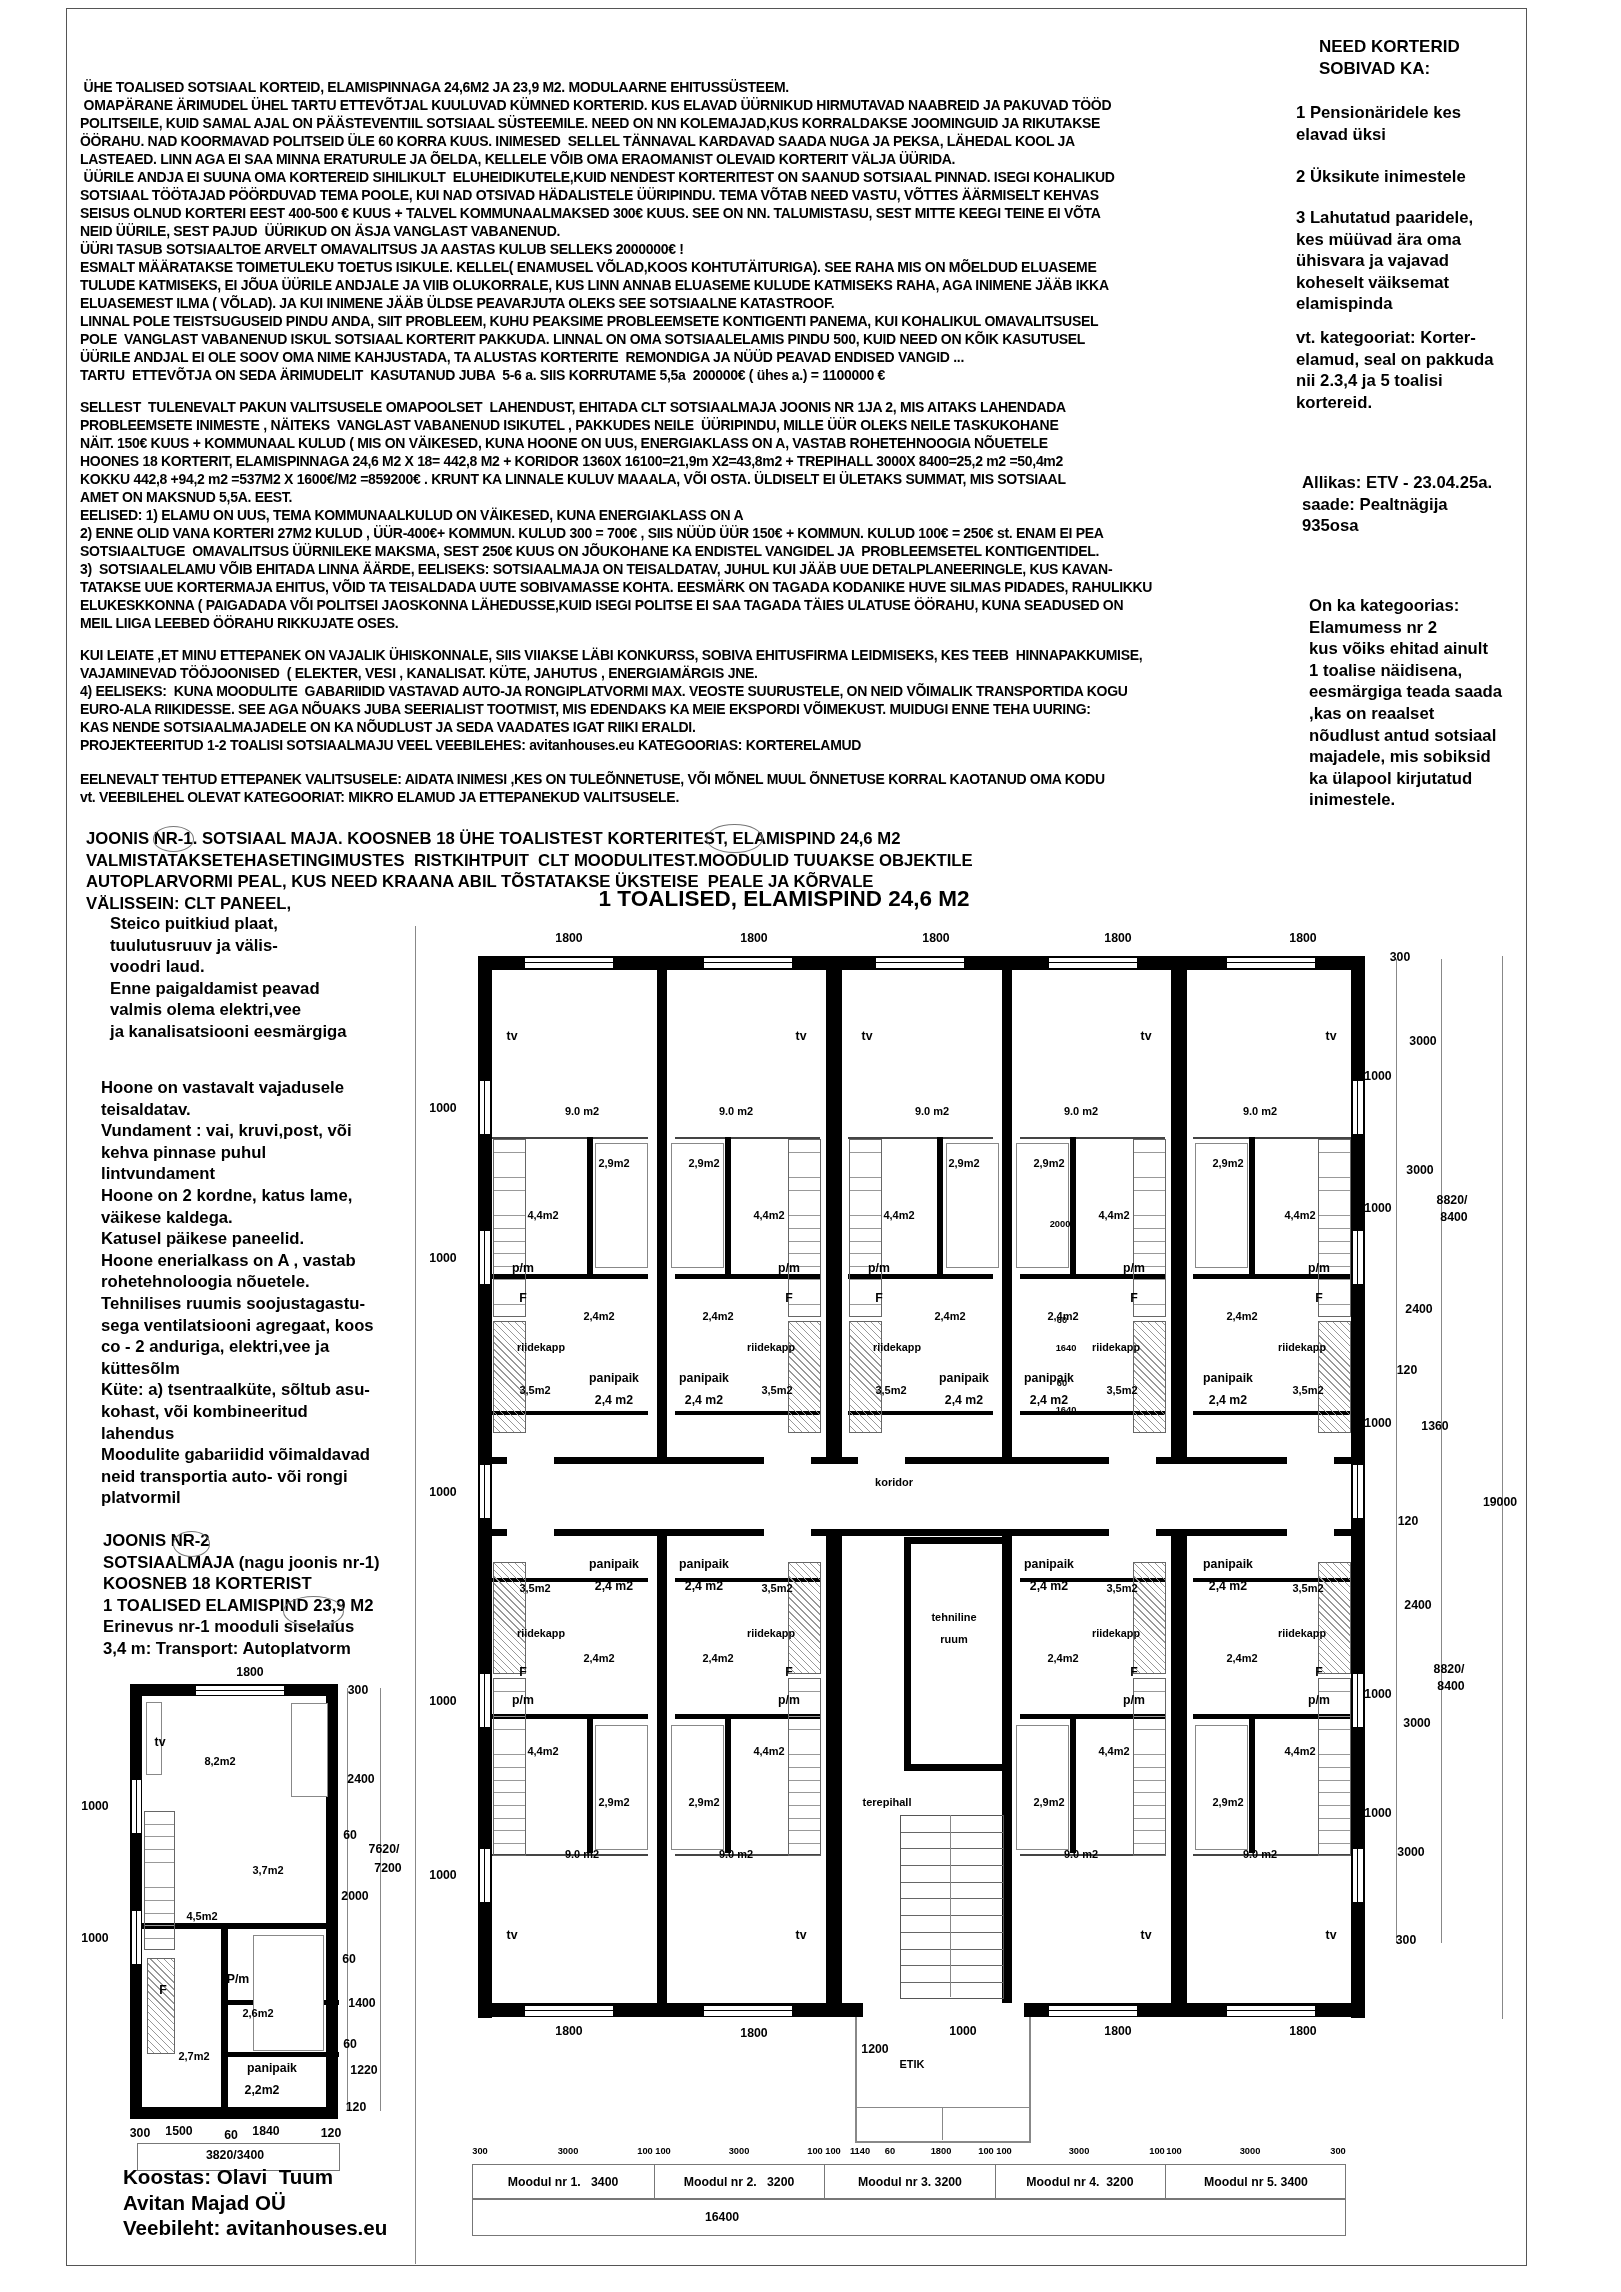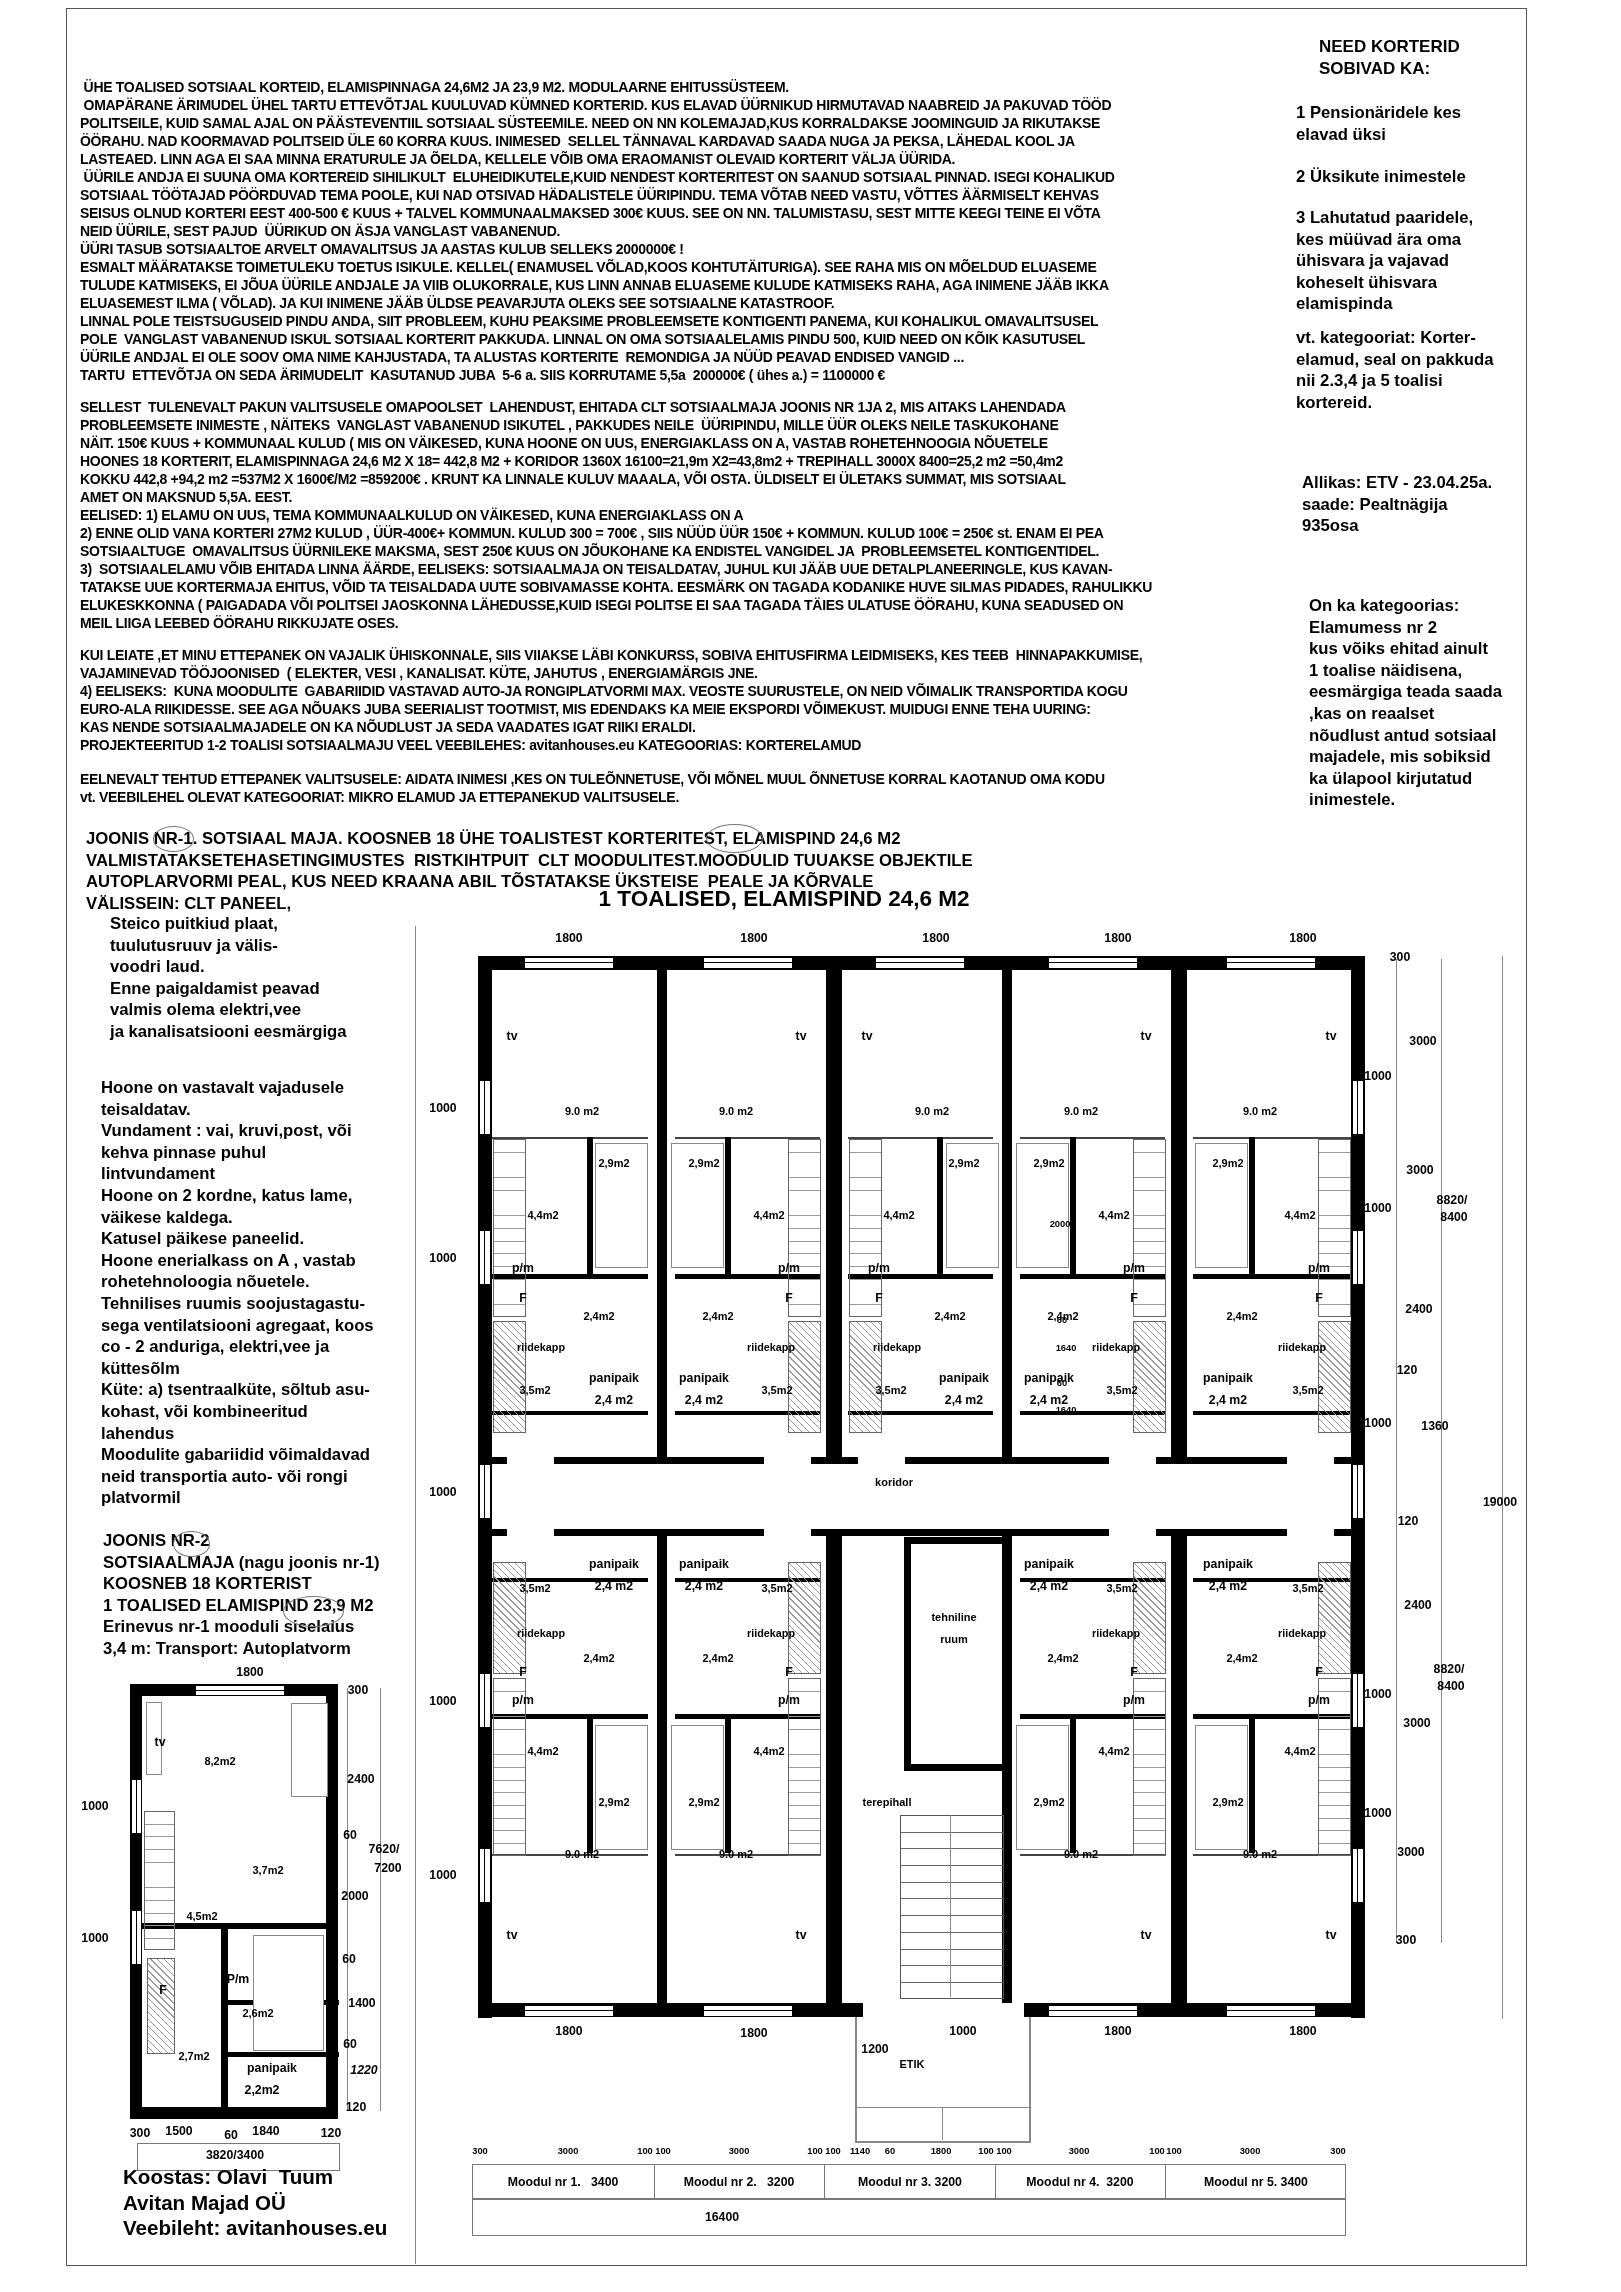--- a/index.html
+++ b/index.html
@@ -42,21 +42,21 @@
 
 
   <div class="txtblock mt" style="left:80px;top:78px;"><div class="ln"> ÜHE TOALISED SOTSIAAL KORTEID, ELAMISPINNAGA 24,6M2 JA 23,9 M2. MODULAARNE EHITUSSÜSTEEM.</div><div class="ln"> OMAPÄRANE ÄRIMUDEL ÜHEL TARTU ETTEVÕTJAL KUULUVAD KÜMNED KORTERID. KUS ELAVAD ÜÜRNIKUD HIRMUTAVAD NAABREID JA PAKUVAD TÖÖD</div><div class="ln">POLITSEILE, KUID SAMAL AJAL ON PÄÄSTEVENTIIL SOTSIAAL SÜSTEEMILE. NEED ON NN KOLEMAJAD,KUS KORRALDAKSE JOOMINGUID JA RIKUTAKSE</div><div class="ln">ÖÖRAHU. NAD KOORMAVAD POLITSEID ÜLE 60 KORRA KUUS. INIMESED  SELLEL TÄNNAVAL KARDAVAD SAADA NUGA JA PEKSA, LÄHEDAL KOOL JA</div><div class="ln">LASTEAED. LINN AGA EI SAA MINNA ERATURULE JA ÕELDA, KELLELE VÕIB OMA ERAOMANIST OLEVAID KORTERIT VÄLJA ÜÜRIDA.</div><div class="ln"> ÜÜRILE ANDJA EI SUUNA OMA KORTEREID SIHILIKULT  ELUHEIDIKUTELE,KUID NENDEST KORTERITEST ON SAANUD SOTSIAAL PINNAD. ISEGI KOHALIKUD</div><div class="ln">SOTSIAAL TÖÖTAJAD PÖÖRDUVAD TEMA POOLE, KUI NAD OTSIVAD HÄDALISTELE ÜÜRIPINDU. TEMA VÕTAB NEED VASTU, VÕTTES ÄÄRMISELT KEHVAS</div><div class="ln">SEISUS OLNUD KORTERI EEST 400-500 € KUUS + TALVEL KOMMUNAALMAKSED 300€ KUUS. SEE ON NN. TALUMISTASU, SEST MITTE KEEGI TEINE EI VÕTA</div><div class="ln">NEID ÜÜRILE, SEST PAJUD  ÜÜRIKUD ON ÄSJA VANGLAST VABANENUD.</div><div class="ln">ÜÜRI TASUB SOTSIAALTOE ARVELT OMAVALITSUS JA AASTAS KULUB SELLEKS 2000000€ !</div><div class="ln">ESMALT MÄÄRATAKSE TOIMETULEKU TOETUS ISIKULE. KELLEL( ENAMUSEL VÕLAD,KOOS KOHTUTÄITURIGA). SEE RAHA MIS ON MÕELDUD ELUASEME</div><div class="ln">TULUDE KATMISEKS, EI JÕUA ÜÜRILE ANDJALE JA VIIB OLUKORRALE, KUS LINN ANNAB ELUASEME KULUDE KATMISEKS RAHA, AGA INIMENE JÄÄB IKKA</div><div class="ln">ELUASEMEST ILMA ( VÕLAD). JA KUI INIMENE JÄÄB ÜLDSE PEAVARJUTA OLEKS SEE SOTSIAALNE KATASTROOF.</div><div class="ln">LINNAL POLE TEISTSUGUSEID PINDU ANDA, SIIT PROBLEEM, KUHU PEAKSIME PROBLEEMSETE KONTIGENTI PANEMA, KUI KOHALIKUL OMAVALITSUSEL</div><div class="ln">POLE  VANGLAST VABANENUD ISKUL SOTSIAAL KORTERIT PAKKUDA. LINNAL ON OMA SOTSIAALELAMIS PINDU 500, KUID NEED ON KÕIK KASUTUSEL</div><div class="ln">ÜÜRILE ANDJAL EI OLE SOOV OMA NIME KAHJUSTADA, TA ALUSTAS KORTERITE  REMONDIGA JA NÜÜD PEAVAD ENDISED VANGID ...</div><div class="ln">TARTU  ETTEVÕTJA ON SEDA ÄRIMUDELIT  KASUTANUD JUBA  5-6 a. SIIS KORRUTAME 5,5a  200000€ ( ühes a.) = 1100000 €</div></div>
   <div class="txtblock mt" style="left:80px;top:398px;"><div class="ln">SELLEST  TULENEVALT PAKUN VALITSUSELE OMAPOOLSET  LAHENDUST, EHITADA CLT SOTSIAALMAJA JOONIS NR 1JA 2, MIS AITAKS LAHENDADA</div><div class="ln">PROBLEEMSETE INIMESTE , NÄITEKS  VANGLAST VABANENUD ISIKUTEL , PAKKUDES NEILE  ÜÜRIPINDU, MILLE ÜÜR OLEKS NEILE TASKUKOHANE</div><div class="ln">NÄIT. 150€ KUUS + KOMMUNAAL KULUD ( MIS ON VÄIKESED, KUNA HOONE ON UUS, ENERGIAKLASS ON A, VASTAB ROHETEHNOOGIA NÕUETELE</div><div class="ln">HOONES 18 KORTERIT, ELAMISPINNAGA 24,6 M2 X 18= 442,8 M2 + KORIDOR 1360X 16100=21,9m X2=43,8m2 + TREPIHALL 3000X 8400=25,2 m2 =50,4m2</div><div class="ln">KOKKU 442,8 +94,2 m2 =537M2 X 1600€/M2 =859200€ . KRUNT KA LINNALE KULUV MAAALA, VÕI OSTA. ÜLDISELT EI ÜLETAKS SUMMAT, MIS SOTSIAAL</div><div class="ln">AMET ON MAKSNUD 5,5A. EEST.</div><div class="ln">EELISED: 1) ELAMU ON UUS, TEMA KOMMUNAALKULUD ON VÄIKESED, KUNA ENERGIAKLASS ON A</div><div class="ln">2) ENNE OLID VANA KORTERI 27M2 KULUD , ÜÜR-400€+ KOMMUN. KULUD 300 = 700€ , SIIS NÜÜD ÜÜR 150€ + KOMMUN. KULUD 100€ = 250€ st. ENAM EI PEA</div><div class="ln">SOTSIAALTUGE  OMAVALITSUS ÜÜRNILEKE MAKSMA, SEST 250€ KUUS ON JÕUKOHANE KA ENDISTEL VANGIDEL JA  PROBLEEMSETEL KONTIGENTIDEL.</div><div class="ln">3)  SOTSIAALELAMU VÕIB EHITADA LINNA ÄÄRDE, EELISEKS: SOTSIAALMAJA ON TEISALDATAV, JUHUL KUI JÄÄB UUE DETALPLANEERINGLE, KUS KAVAN-</div><div class="ln">TATAKSE UUE KORTERMAJA EHITUS, VÕID TA TEISALDADA UUTE SOBIVAMASSE KOHTA. EESMÄRK ON TAGADA KODANIKE HUVE SILMAS PIDADES, RAHULIKKU</div><div class="ln">ELUKESKKONNA ( PAIGADADA VÕI POLITSEI JAOSKONNA LÄHEDUSSE,KUID ISEGI POLITSE EI SAA TAGADA TÄIES ULATUSE ÖÖRAHU, KUNA SEADUSED ON</div><div class="ln">MEIL LIIGA LEEBED ÖÖRAHU RIKKUJATE OSES.</div></div>
   <div class="txtblock mt" style="left:80px;top:646px;"><div class="ln">KUI LEIATE ,ET MINU ETTEPANEK ON VAJALIK ÜHISKONNALE, SIIS VIIAKSE LÄBI KONKURSS, SOBIVA EHITUSFIRMA LEIDMISEKS, KES TEEB  HINNAPAKKUMISE,</div><div class="ln">VAJAMINEVAD TÖÖJOONISED  ( ELEKTER, VESI , KANALISAT. KÜTE, JAHUTUS , ENERGIAMÄRGIS JNE.</div><div class="ln">4) EELISEKS:  KUNA MOODULITE  GABARIIDID VASTAVAD AUTO-JA RONGIPLATVORMI MAX. VEOSTE SUURUSTELE, ON NEID VÕIMALIK TRANSPORTIDA KOGU</div><div class="ln">EURO-ALA RIIKIDESSE. SEE AGA NÕUAKS JUBA SEERIALIST TOOTMIST, MIS EDENDAKS KA MEIE EKSPORDI VÕIMEKUST. MUIDUGI ENNE TEHA UURING:</div><div class="ln">KAS NENDE SOTSIAALMAJADELE ON KA NÕUDLUST JA SEDA VAADATES IGAT RIIKI ERALDI.</div><div class="ln">PROJEKTEERITUD 1-2 TOALISI SOTSIAALMAJU VEEL VEEBILEHES: avitanhouses.eu KATEGOORIAS: KORTERELAMUD</div></div>
   <div class="txtblock mt" style="left:80px;top:770px;"><div class="ln">EELNEVALT TEHTUD ETTEPANEK VALITSUSELE: AIDATA INIMESI ,KES ON TULEÕNNETUSE, VÕI MÕNEL MUUL ÕNNETUSE KORRAL KAOTANUD OMA KODU</div><div class="ln">vt. VEEBILEHEL OLEVAT KATEGOORIAT: MIKRO ELAMUD JA ETTEPANEKUD VALITSUSELE.</div></div>
 
   <div class="txtblock lc2" style="left:1319px;top:36px;"><div class="ln">NEED KORTERID</div><div class="ln">SOBIVAD KA:</div></div>
   <div class="txtblock lc" style="left:1296px;top:102px;"><div class="ln">1 Pensionäridele kes</div><div class="ln">elavad üksi</div></div>
   <div class="txtblock lc" style="left:1296px;top:166px;"><div class="ln">2 Üksikute inimestele</div></div>
-  <div class="txtblock lc" style="left:1296px;top:207px;"><div class="ln">3 Lahutatud paaridele,</div><div class="ln">kes müüvad ära oma</div><div class="ln">ühisvara ja vajavad</div><div class="ln">koheselt ühisvara</div><div class="ln">elamispinda</div></div>
+  <div class="txtblock lc" style="left:1296px;top:207px;"><div class="ln">3 Lahutatud paaridele,</div><div class="ln">kes müüvad ära oma</div><div class="ln">ühisvara ja vajavad</div><div class="ln">koheselt väiksemat</div><div class="ln">elamispinda</div></div>
   <div class="txtblock lc" style="left:1296px;top:327px;"><div class="ln">vt. kategooriat: Korter-</div><div class="ln">elamud, seal on pakkuda</div><div class="ln">nii 2.3,4 ja 5 toalisi</div><div class="ln">kortereid.</div></div>
   <div class="txtblock lc" style="left:1302px;top:472px;"><div class="ln">Allikas: ETV - 23.04.25a.</div><div class="ln">saade: Pealtnägija</div><div class="ln">935osa</div></div>
   <div class="txtblock lc" style="left:1309px;top:595px;"><div class="ln">On ka kategoorias:</div><div class="ln">Elamumess nr 2</div><div class="ln">kus võiks ehitad ainult</div><div class="ln">1 toalise näidisena,</div><div class="ln">eesmärgiga teada saada</div><div class="ln">,kas on reaalset</div><div class="ln">nõudlust antud sotsiaal</div><div class="ln">majadele, mis sobiksid</div><div class="ln">ka ülapool kirjutatud</div><div class="ln">inimestele.</div></div>
 
   <div class="txtblock lc" style="left:86px;top:828px;"><div class="ln">JOONIS NR-1. SOTSIAAL MAJA. KOOSNEB 18 ÜHE TOALISTEST KORTERITEST, ELAMISPIND 24,6 M2</div><div class="ln">VALMISTATAKSETEHASETINGIMUSTES  RISTKIHTPUIT  CLT MOODULITEST.MOODULID TUUAKSE OBJEKTILE</div><div class="ln">AUTOPLARVORMI PEAL, KUS NEED KRAANA ABIL TÕSTATAKSE ÜKSTEISE  PEALE JA KÕRVALE</div><div class="ln">VÄLISSEIN: CLT PANEEL,</div></div>
   <div class="txtblock lc" style="left:110px;top:913px;"><div class="ln">Steico puitkiud plaat,</div><div class="ln">tuulutusruuv ja välis-</div><div class="ln">voodri laud.</div><div class="ln">Enne paigaldamist peavad</div><div class="ln">valmis olema elektri,vee</div><div class="ln">ja kanalisatsiooni eesmärgiga</div></div>
   <div class="txtblock lc" style="left:101px;top:1077px;"><div class="ln">Hoone on vastavalt vajadusele</div><div class="ln">teisaldatav.</div><div class="ln">Vundament : vai, kruvi,post, või</div><div class="ln">kehva pinnase puhul</div><div class="ln">lintvundament</div><div class="ln">Hoone on 2 kordne, katus lame,</div><div class="ln">väikese kaldega.</div><div class="ln">Katusel päikese paneelid.</div><div class="ln">Hoone enerialkass on A , vastab</div><div class="ln">rohetehnoloogia nõuetele.</div><div class="ln">Tehnilises ruumis soojustagastu-</div><div class="ln">sega ventilatsiooni agregaat, koos</div><div class="ln">co - 2 anduriga, elektri,vee ja</div><div class="ln">küttesõlm</div><div class="ln">Küte: a) tsentraalküte, sõltub asu-</div><div class="ln">kohast, või kombineeritud</div><div class="ln">lahendus</div><div class="ln">Moodulite gabariidid võimaldavad</div><div class="ln">neid transportia auto- või rongi</div><div class="ln">platvormil</div></div>
   <div class="txtblock lc" style="left:103px;top:1530px;"><div class="ln">JOONIS NR-2</div><div class="ln">SOTSIAALMAJA (nagu joonis nr-1)</div><div class="ln">KOOSNEB 18 KORTERIST</div><div class="ln">1 TOALISED ELAMISPIND 23,9 M2</div><div class="ln">Erinevus nr-1 mooduli siselaius</div><div class="ln">3,4 m: Transport: Autoplatvorm</div></div>
 
   <div class="ellipse" style="left:153px;top:826px;width:39px;height:23.5px;"></div>
@@ -360,21 +360,21 @@
       <span class="lab d" style="left: 95px; top: 1806px;">1000</span>
       <span class="lab d" style="left: 95px; top: 1938px;">1000</span>
       <span class="lab d" style="left: 361px; top: 1779px;">2400</span>
       <span class="lab d" style="left: 350px; top: 1835px;">60</span>
       <span class="lab d" style="left: 384px; top: 1849px;">7620/</span>
       <span class="lab d" style="left: 388px; top: 1868px;">7200</span>
       <span class="lab d" style="left: 355px; top: 1896px;">2000</span>
       <span class="lab d" style="left: 349px; top: 1959px;">60</span>
       <span class="lab d" style="left: 362px; top: 2003px;">1400</span>
       <span class="lab d" style="left: 350px; top: 2044px;">60</span>
-      <span class="lab d" style="left: 364px; top: 2070px; font-style: italic;">1220</span>
+      <span class="lab d" style="left: 364px; top: 2070px;">1220</span>
       <span class="lab d" style="left: 356px; top: 2107px;">120</span>
       <span class="lab d" style="left: 140px; top: 2133px;">300</span>
       <span class="lab d" style="left: 179px; top: 2131px;">1500</span>
       <span class="lab d" style="left: 231px; top: 2135px;">60</span>
       <span class="lab d" style="left: 266px; top: 2131px;">1840</span>
       <span class="lab d" style="left: 331px; top: 2133px;">120</span>
       <span class="lab d" style="left: 235px; top: 2155px;">3820/3400</span>
       <span class="lab rs" style="left: 160px; top: 1742px;">tv</span>
       <span class="lab r" style="left: 220px; top: 1761px;">8,2m2</span>
       <span class="lab r" style="left: 268px; top: 1870px;">3,7m2</span>

